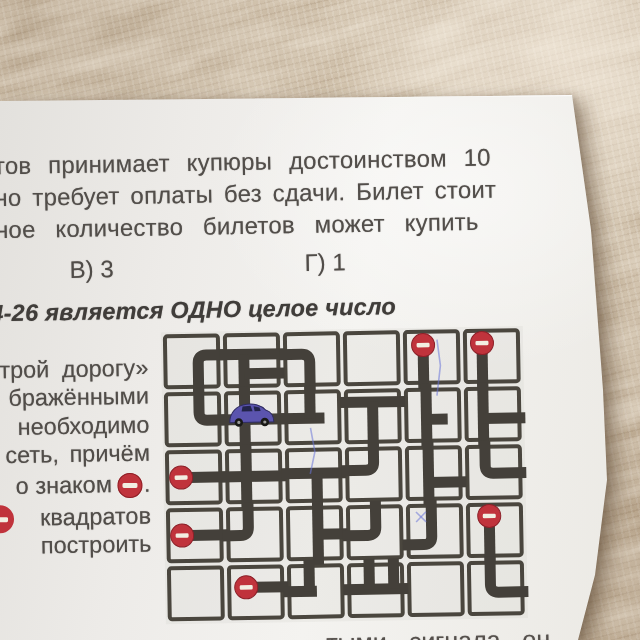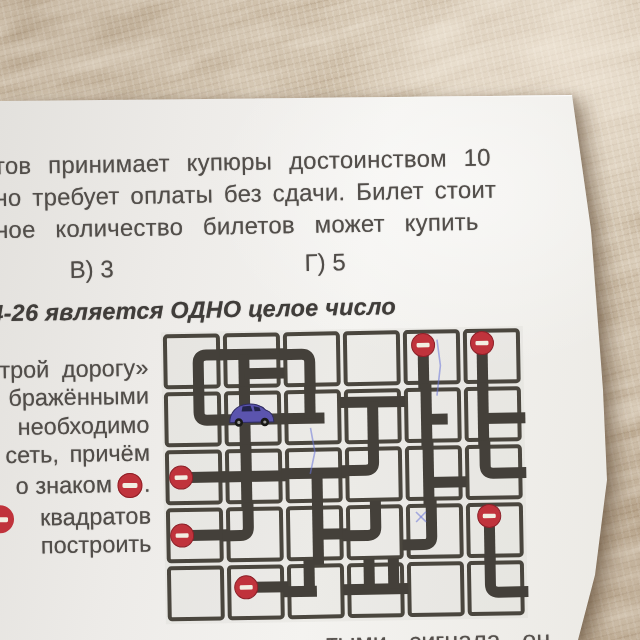--- a/index.html
+++ b/index.html
@@ -88,21 +88,21 @@
 
   <div class="page-shadow">
     <div class="page">
       <div class="content">
 
         <div class="body-line l1">тов принимает купюры достоинством 10</div>
         <div class="body-line l2">но требует оплаты без сдачи. Билет стоит</div>
         <div class="body-line l3">ное количество билетов может купить</div>
 
         <div class="opt optV">В) 3</div>
-        <div class="opt optG">Г) 5</div>
+        <div class="opt optG">Г) 1</div>
 
         <div class="heading">4-26 является ОДНО целое число</div>
 
         <div class="sidecol">
           <div class="side-line s1">трой дорогу»</div>
           <div class="side-line s2">бражёнными</div>
           <div class="side-line s3">необходимо</div>
           <div class="side-line s4">сеть, причём</div>
           <div class="side-line s5"><span>о знаком</span><span class="inline-sign"></span><span>.</span></div>
           <div class="side-line s6">квадратов</div>

